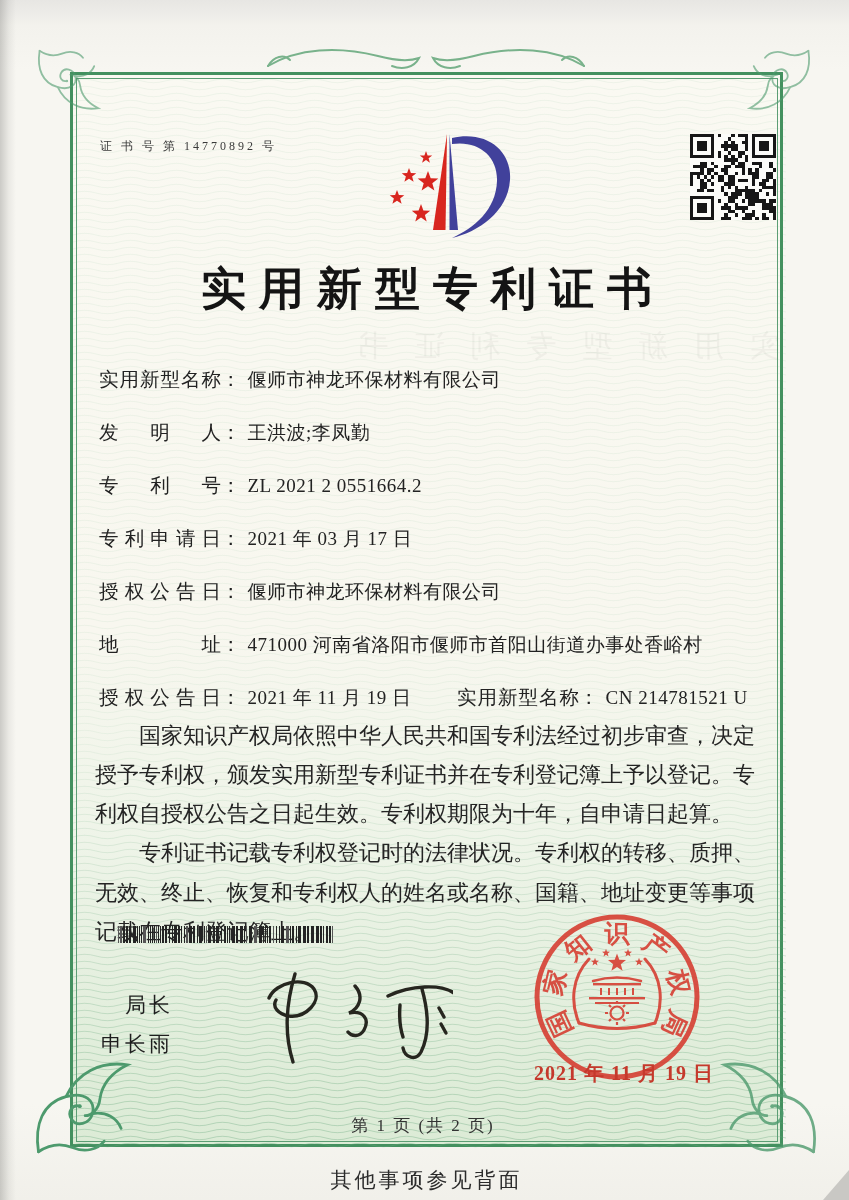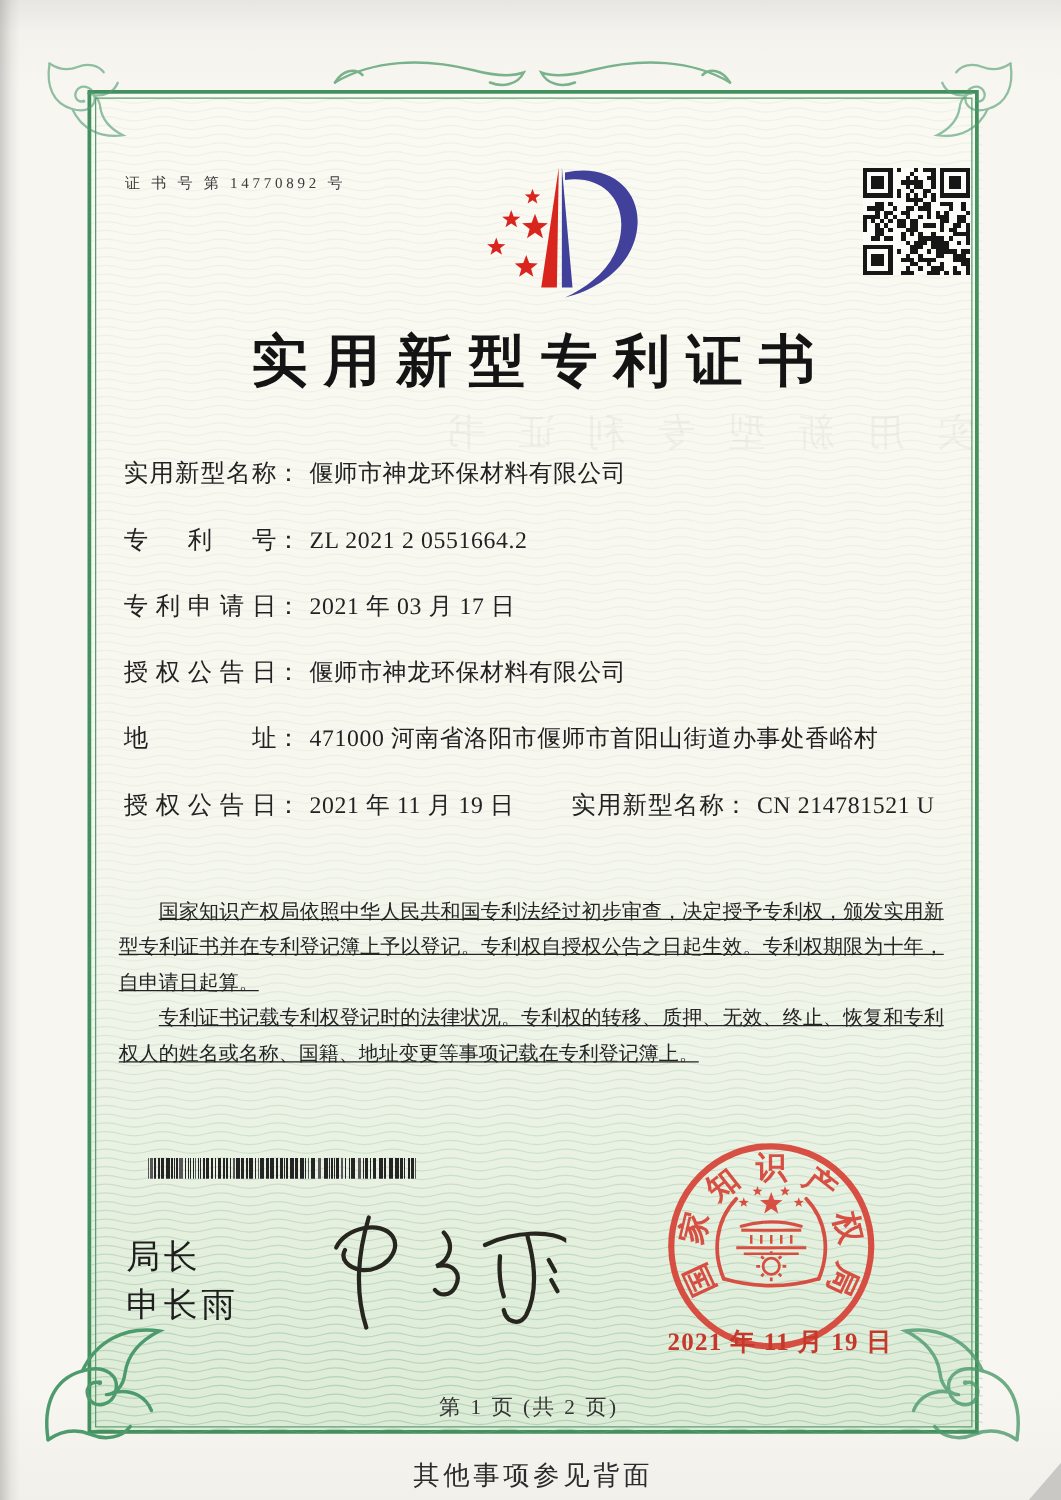--- a/index.html
+++ b/index.html
@@ -24,25 +24,25 @@
   .title{position:absolute;left:70px;top:259px;width:713px;text-align:center;font-size:45px;font-weight:bold;
         letter-spacing:13px;text-indent:13px;color:#141414;white-space:nowrap;}
   .fields{position:absolute;left:99px;top:366px;width:655px;font-size:19.5px;}
   .frow{margin-bottom:26px;line-height:27px;white-space:nowrap;}
   .flabel{display:inline-block;width:122px;text-align:justify;text-align-last:justify;vertical-align:top;}
   .fcolon{margin:0 7px 0 0;}
   .fvalue{font-size:19px;letter-spacing:.5px;}
   .split{display:flex;}
   .split .cell-l{width:358px;}
   .split .flabel2{display:inline-block;width:122px;text-align:justify;text-align-last:justify;}
-  .paras{position:absolute;left:95px;top:716px;width:660px;font-size:16px;line-height:1.78;
-        text-align:justify;color:#242424;text-decoration:underline;}
+  .paras{position:absolute;left:95px;top:716px;width:660px;font-size:22px;line-height:1.78;
+        text-align:justify;color:#242424;}
   .paras p{margin:0;text-indent:2em;}
   .barcode-wrap{position:absolute;left:118px;top:926px;width:218px;height:17px;}
-  .signer{position:absolute;left:101px;top:986px;font-size:27px;line-height:39px;letter-spacing:3px;color:#1e1e1e;}
+  .signer{position:absolute;left:101px;top:986px;font-size:21px;line-height:39px;letter-spacing:3px;color:#1e1e1e;text-align:right;}
   .sig{position:absolute;left:243px;top:956px;}
   .seal{position:absolute;left:527px;top:907px;opacity:.88;}
   .seal-date{position:absolute;left:524px;top:1060px;width:200px;text-align:center;font-size:20px;
         letter-spacing:1px;color:#c5392c;font-weight:bold;white-space:nowrap;}
   .page-num{position:absolute;left:70px;top:1114px;width:706px;text-align:center;font-size:17px;
         letter-spacing:2px;color:#333;}
   .back-note{position:absolute;left:70px;top:1166px;width:713px;text-align:center;font-size:21px;
         letter-spacing:3px;color:#2b2b2b;}
 </style>
 </head>
@@ -483,20 +483,23 @@
 
   <div class="ghost-title">实用新型专利证书</div>
 
   <div class="title">实用新型专利证书</div>
 
   <div class="fields">
     <div class="frow">
       <span class="flabel">实用新型名称</span><span class="fcolon">：</span><span class="fvalue">偃师市神龙环保材料有限公司</span>
     </div>
     <div class="frow">
+      <span class="flabel">发明人</span><span class="fcolon">：</span><span class="fvalue">王洪波;李凤勤</span>
+    </div>
+    <div class="frow">
       <span class="flabel">专利号</span><span class="fcolon">：</span><span class="fvalue">ZL 2021 2 0551664.2</span>
     </div>
     <div class="frow">
       <span class="flabel">专利申请日</span><span class="fcolon">：</span><span class="fvalue">2021 年 03 月 17 日</span>
     </div>
     <div class="frow">
       <span class="flabel">授权公告日</span><span class="fcolon">：</span><span class="fvalue">偃师市神龙环保材料有限公司</span>
     </div>
     <div class="frow">
       <span class="flabel">地址</span><span class="fcolon">：</span><span class="fvalue">471000 河南省洛阳市偃师市首阳山街道办事处香峪村</span>

